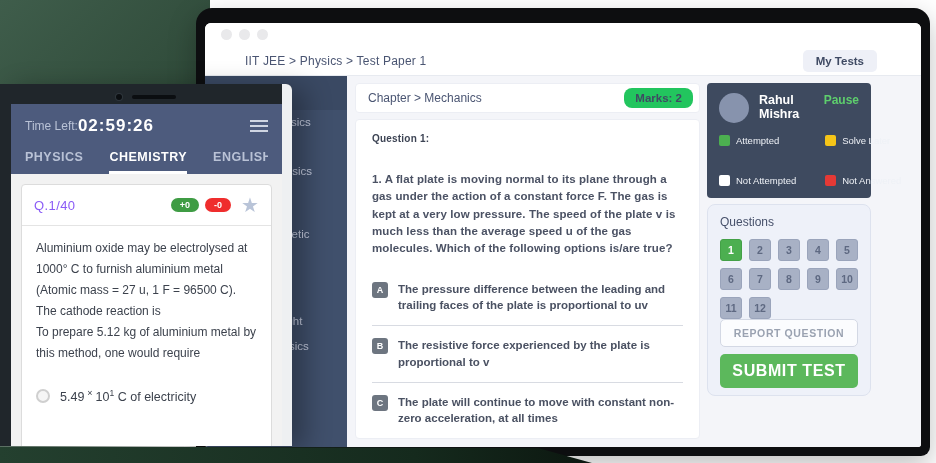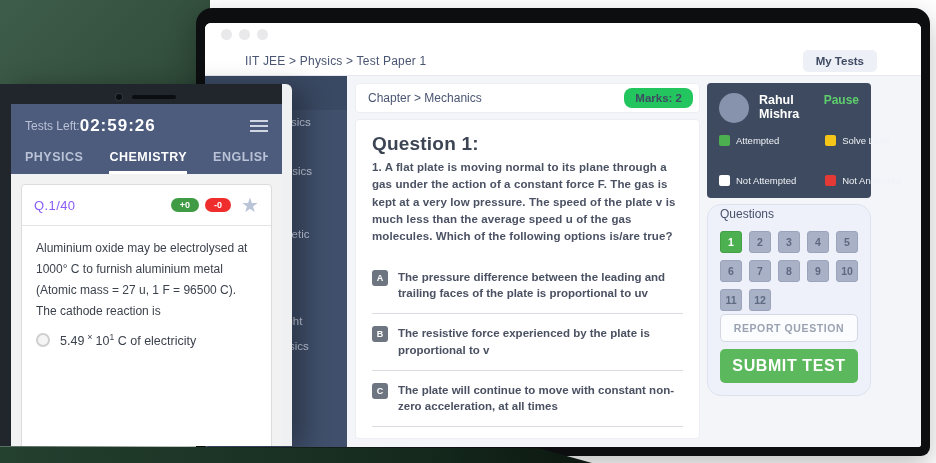--- a/index.html
+++ b/index.html
@@ -44,21 +44,21 @@
   .hdr-row { display:flex; gap:6px; }
   .card { background:#ffffff; border-radius:4px; border:1px solid #eceef4; }
   .chapter-card { flex:1; display:flex; align-items:center; padding:4px 6px 4px 12px; }
   .chapter-label { font-size:12px; color:#4a5572; flex:1; }
   .marks-pill { background:#22c55e; border-radius:8px; padding:4px 11px; font-size:11.5px;
     color:#3f4a63; font-weight:bold; }
   .time-card { display:flex; align-items:center; padding:4px 13px; font-size:12px;
     color:#3f4a63; font-weight:bold; }
 
   .qcard { flex:1; display:flex; flex-direction:column; padding:13px 16px 12px 16px; overflow:hidden; }
-  .qtitle { font-size:19px; font-weight:bold; color:#3d4454; margin-bottom:4px; letter-spacing:.2px; }
+  .qtitle { font-size:10px; font-weight:bold; color:#3d4454; margin-bottom:27px; letter-spacing:.2px; }
   .qtext { font-size:11.5px; line-height:1.5; color:#4b5264; font-weight:600; letter-spacing:.1px; max-width:345px; }
   .opts { margin-top:13px; }
   .opt-row { display:flex; gap:10px; align-items:flex-start; margin-top:11px; }
   .opt-badge { width:16px; height:16px; flex-shrink:0; border-radius:3px; background:#6d7580;
     color:#ffffff; font-size:9px; font-weight:bold; display:flex; align-items:center;
     justify-content:center; margin-top:1px; cursor:pointer; }
   .opt-text { font-size:11.5px; line-height:1.4; color:#4a5162; font-weight:600; max-width:330px; }
   .opt-hr { border:0; border-top:1px solid #d8dbe2; margin-top:12px; }
   .q-spacer { flex:1; }
 
@@ -69,22 +69,22 @@
   .avatar { width:30px; height:30px; border-radius:50%; background:#8793ad; flex-shrink:0; }
   .username { flex:1; margin-left:10px; font-size:12.5px; font-weight:bold; color:#ffffff; }
   .pause { font-size:12px; font-weight:bold; color:#5ece6d; cursor:pointer;padding-left:12px; }
   .legend { display:grid; grid-template-columns:1fr 1fr; row-gap:9px; column-gap:4px; margin-top:12px;gap:29px; }
   .leg-item { display:flex; align-items:center; }
   .leg-sq { width:11px; height:11px; border-radius:2px; flex-shrink:0; }
   .leg-label { font-size:9.5px; color:#eef1f6; margin-left:6px; white-space:nowrap; }
   .sw-green { background:#4caf50; } .sw-yellow { background:#f5c518; }
   .sw-white { background:#ffffff; } .sw-red { background:#e53935; }
 
-  .questcard { background:#eef1f9; border:1px solid #dde2ee; border-radius:14px;
-    padding:2px 12px 12px 12px; display:flex; flex-direction:column; height:192px; }
+  .questcard { background:#eef1f9; border:1px solid #dde2ee; border-radius:8px;
+    padding:10px 12px 12px 12px; display:flex; flex-direction:column; height:192px; }
   .quest-title { font-size:12px; color:#46506a; margin-bottom:10px; }
   .qgrid { display:grid; grid-template-columns:repeat(5, 22px); gap:7px; }
   .qcell { width:22px; height:22px; border-radius:3px; background:#a8b1c5; border:1px solid #9aa4bb;
     color:#5e6982; font-size:10.5px; font-weight:bold; display:flex; align-items:center;
     justify-content:center; cursor:pointer; }
   .qcell.attempted { background:#4caf50; border-color:#43a047; color:#ffffff; }
   .quest-spacer { flex:1; }
   .report-btn { background:#fbfcfe; border:1px solid #d3d8e4; border-radius:5px; padding:7px 0;
     text-align:center; font-size:10.5px; font-weight:bold; letter-spacing:.6px; color:#9aa2b1; cursor:pointer; }
   .submit-btn { margin-top:7px; background:#5cb85c; border-radius:5px; padding:8px 0; text-align:center;
@@ -268,21 +268,21 @@
   <div class="phone">
     <div class="phone-top">
       <span class="cam-dot"></span>
       <span class="speaker"></span>
     </div>
     <div class="phone-bezel-r"></div>
 
     <div class="screen">
       <div class="m-header">
         <div class="m-time-row">
-          <span class="m-time-label">Tests Left:</span>
+          <span class="m-time-label">Time Left:</span>
           <span class="m-time-value">02:59:26</span>
           <span class="m-burger">
               <span></span>
               <span></span>
               <span></span>
             </span>
         </div>
         <div class="m-tabs">
           <span class="m-tab">PHYSICS</span>
           <span class="m-tab active">CHEMISTRY</span>
@@ -294,20 +294,21 @@
         <div class="m-card">
           <div class="m-card-head">
             <span class="m-qno">Q.1/40</span>
             <span class="m-head-spacer"></span>
             <span class="pill pill-pos">+0</span>
             <span class="pill pill-neg">-0</span>
             <span class="m-star">★</span>
           </div>
           <div class="m-card-body">
             <div class="m-para">Aluminium oxide may be electrolysed at 1000° C to furnish aluminium metal (Atomic mass = 27 u, 1 F = 96500 C). The cathode reaction is</div>
+            <div class="m-prompt">To prepare 5.12 kg of aluminium metal by this method, one would require</div>
 
             <div class="m-opt">
               <span class="m-radio"></span>
               <span class="m-opt-text"><span>5.49</span><span class="m-mult">×</span><span>10</span><sup>1</sup> <span>C of electricity</span></span>
             </div>
 
           </div>
         </div>
       </div>
     </div>

